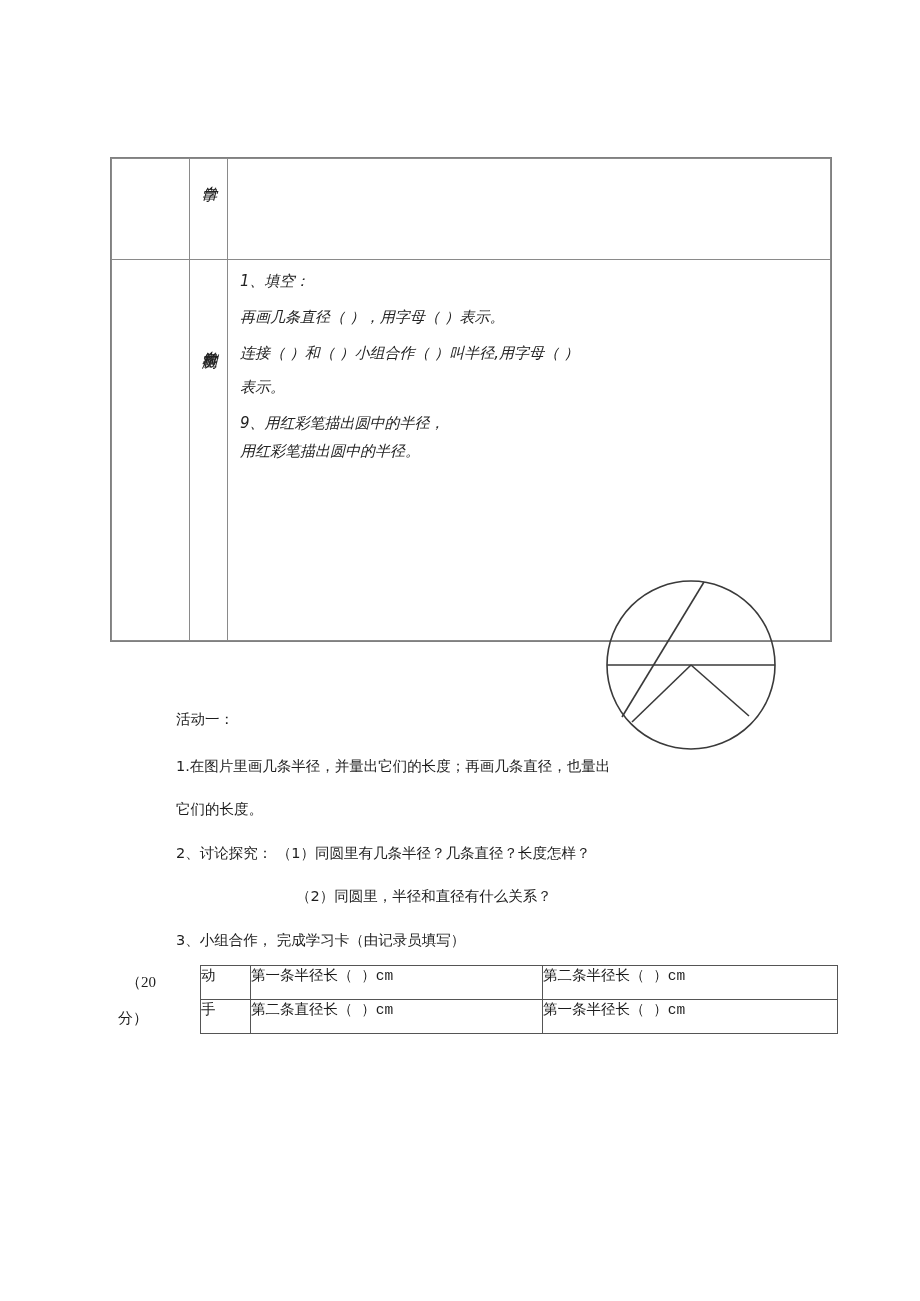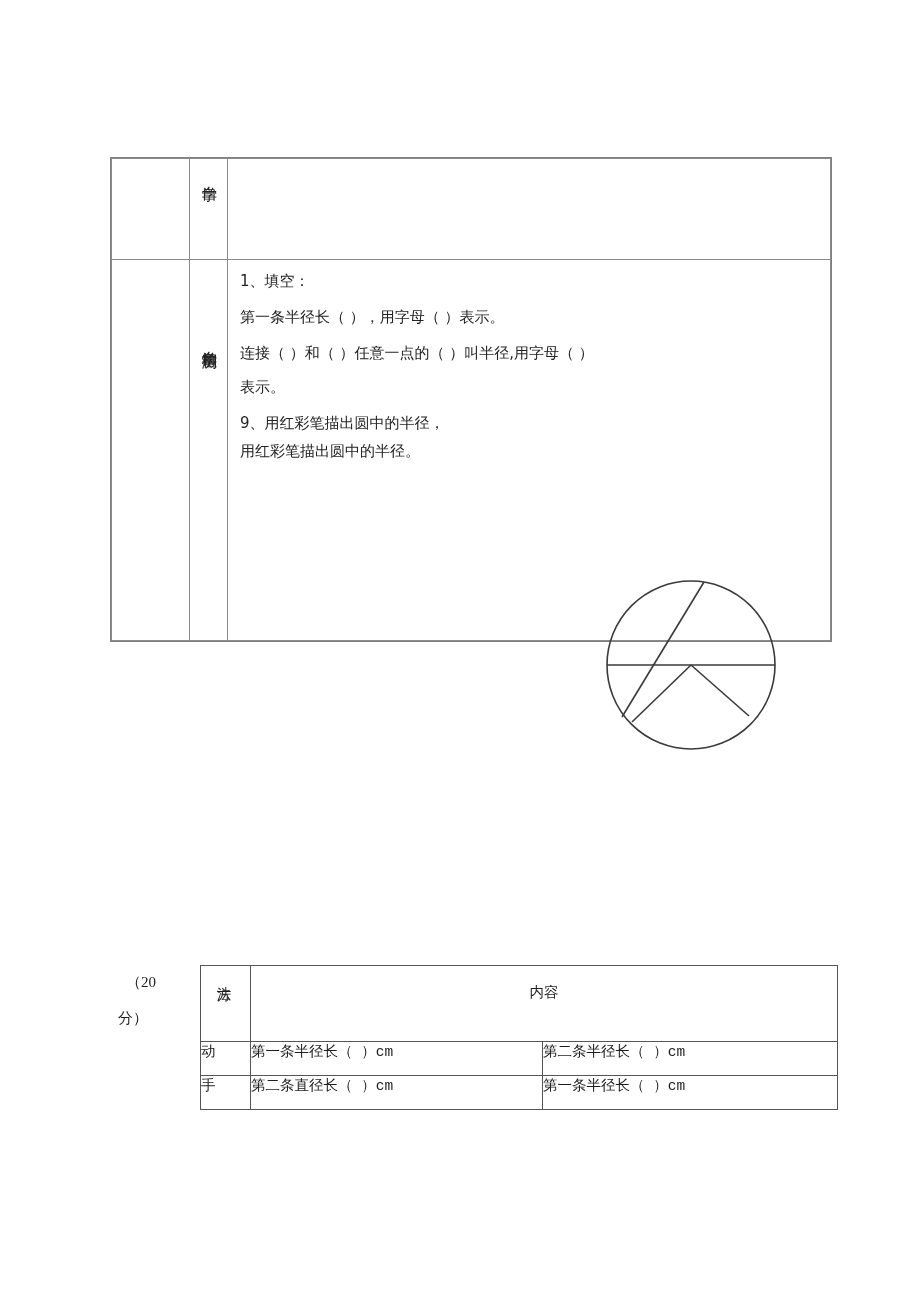--- a/index.html
+++ b/index.html
@@ -28,20 +28,21 @@
     top: 157px;
     width: 722px;
     border: 1px solid #808080;
     border-collapse: collapse;
     box-sizing: border-box;
   }
   .top-table table {
     width: 100%;
     border-collapse: collapse;
     table-layout: fixed;
+    font-style: italic;
   }
   .top-table td {
     border: 1px solid #8a8a8a;
     vertical-align: top;
     padding: 0;
   }
   .col-blank { width: 78px; }
   .col-label { width: 38px; }
 
   .vlabel {
@@ -191,65 +192,65 @@
           </td>
         </tr>
         <tr>
           <td></td>
           <td>
             <div class="vlabel vlabel-bot">自学检测</div>
           </td>
           <td>
             <div class="quiz-body">
               <div class="qline">1、填空：</div>
-              <div class="qline">第一条半径长（      ），用字母（      ）表示。</div>
-              <div class="qline tight">连接（     ）和（     ）任意一点的（     ）叫半径,用字母（      ）</div>
+              <div class="qline">再画几条直径（      ），用字母（      ）表示。</div>
+              <div class="qline tight">连接（     ）和（     ）小组合作（     ）叫半径,用字母（      ）</div>
               <div class="qline">表示。</div>
               <div class="qline q2a">9、用红彩笔描出圆中的半径，</div>
               <div class="qline">用红彩笔描出圆中的半径。</div>
 
               <div class="circle-fig">
                 <svg width="190" height="190" viewBox="0 0 190 190">
                   <circle cx="95" cy="95" r="84" fill="none" stroke="#3a3a3a" stroke-width="1.6"></circle>
                   <line x1="11" y1="95" x2="179" y2="95" stroke="#3a3a3a" stroke-width="1.6"></line>
                   <line x1="108" y1="12" x2="26" y2="147" stroke="#3a3a3a" stroke-width="1.6"></line>
                   <line x1="95" y1="95" x2="36" y2="152" stroke="#3a3a3a" stroke-width="1.6"></line>
                   <line x1="95" y1="95" x2="153" y2="146" stroke="#3a3a3a" stroke-width="1.6"></line>
                 </svg>
               </div>
             </div>
           </td>
         </tr>
       </tbody>
     </table>
   </div>
 
+  <div class="mid">
+    <div class="mline act">活动一：</div>
+    <div class="mline">1.在图片里画几条半径，并量出它们的长度；再画几条直径，也量出</div>
+    <div class="mline">它们的长度。</div>
+    <div class="mline">2、讨论探究：    （1）同圆里有几条半径？几条直径？长度怎样？</div>
+    <div class="mline sub">（2）同圆里，半径和直径有什么关系？</div>
+    <div class="mline">3、小组合作，    完成学习卡（由记录员填写）</div>
+  </div>
 
   <div class="score-label">
     <span class="l1">（20</span>
     <span class="l2">分）</span>
   </div>
 
   <div class="bot-table">
     <table>
       <colgroup>
         <col class="bcol-label">
           <col style="width:292px">
           <col>
       </colgroup>
       <tbody>
         <tr>
-          <td>
-            <div class="bot-vlabel">方法</div>
-          </td>
-          <td colspan="2">
-            <div class="bhead-content">内容</div>
-          </td>
-        </tr>
-        <tr>
           <td class="bcell-lab">
             <span>动</span>
           </td>
           <td class="bcell">
             <span>第一条半径长（          ）cm</span>
           </td>
           <td class="bcell">
             <span>第二条半径长（        ）cm</span>
           </td>
         </tr>

